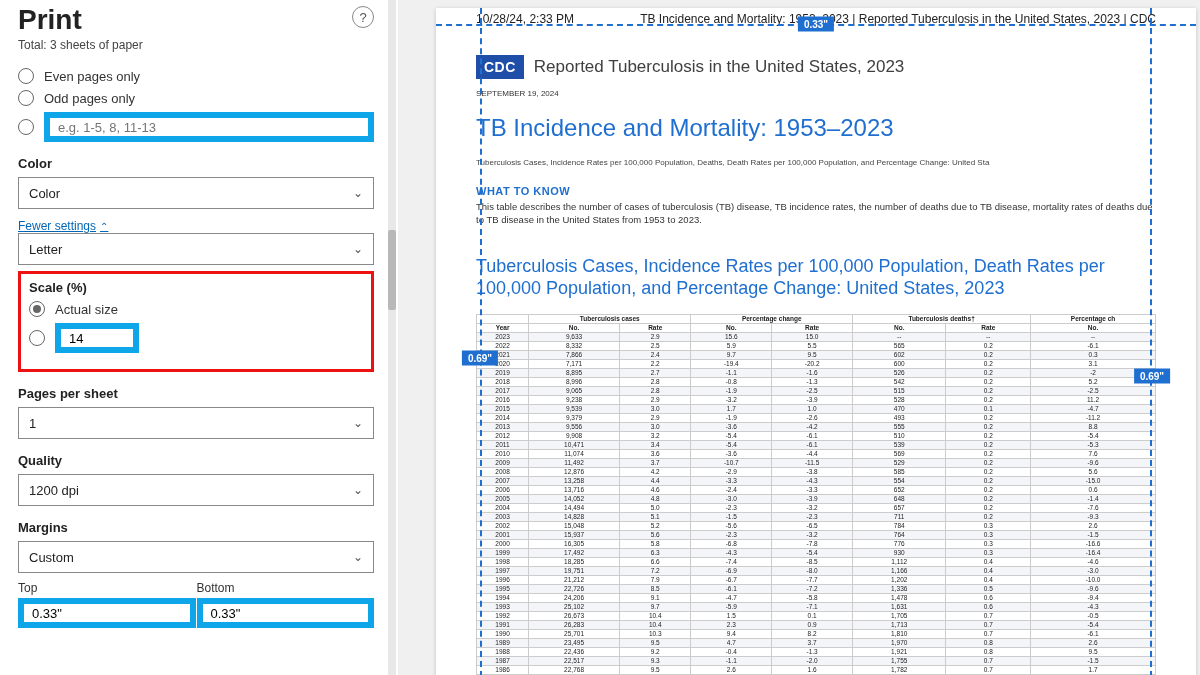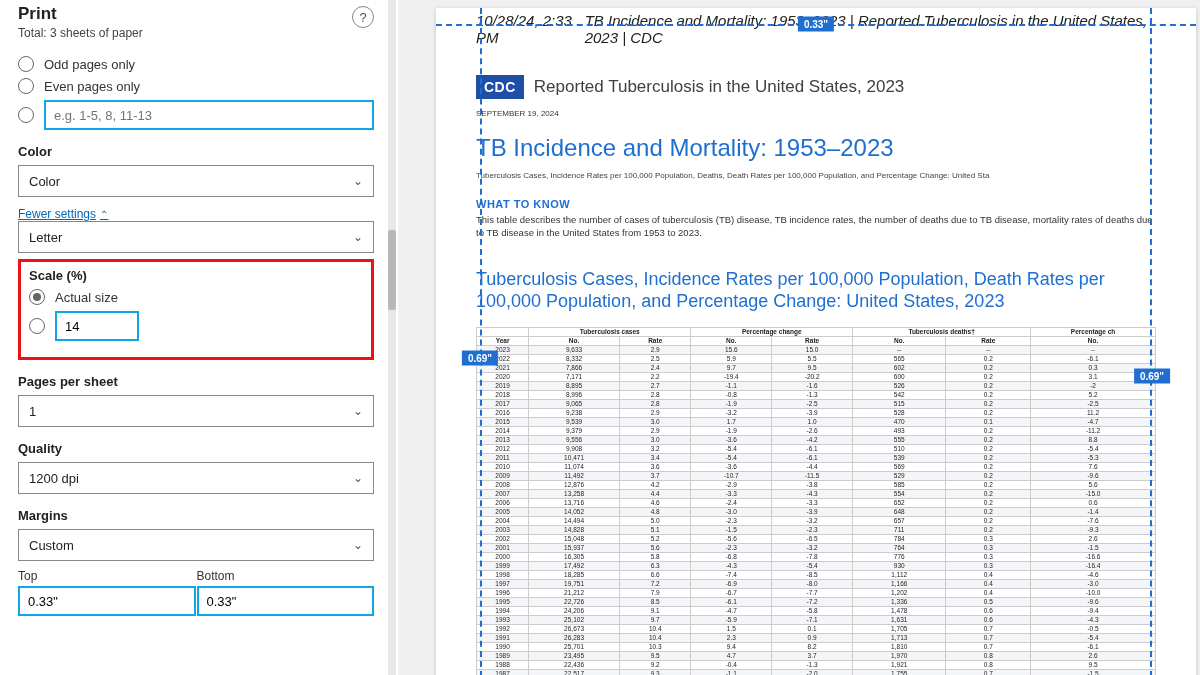--- a/index.html
+++ b/index.html
@@ -3,51 +3,51 @@
 <meta charset="utf-8">
 <style>
   * { box-sizing: border-box; margin: 0; padding: 0; }
   body { font-family: "Segoe UI", Arial, sans-serif; font-size: 13px; color: #222; background: #fff; overflow: hidden; width: 1200px; height: 675px; }
   .app { display: flex; width: 1200px; height: 675px; }
   .sidebar { width: 398px; height: 100%; display: flex; }
   .sidebar-inner { flex: 1; padding: 0 14px 0 18px; overflow: hidden; }
   .sidebar-scroll { width: 8px; background: #e8e8e8; position: relative; margin-right: 2px;}
   .sidebar-scroll .thumb { position: absolute; left: 0; width: 8px; background: #b8b8b8; border-radius: 2px; top: 230px; height: 80px; }
   .print-header { display: flex; align-items: flex-start; justify-content: space-between; padding-top: 4px; margin-bottom: 16px;}
-  .print-title { font-size: 17px; font-weight: 600; }
+  .print-title { font-size: 28px; font-weight: 600; }
   .print-sub { font-size: 12px; color: #444; margin-top: 2px;}
   .help-circle { width: 22px; height: 22px; border: 1px solid #888; border-radius: 50%; display: flex; align-items: center; justify-content: center; font-size: 13px; color: #555; margin-top: 2px;}
   .section-label { font-size: 13px; font-weight: 600; margin-top: 14px; margin-bottom: 6px; }
   .radio-row { display: flex; align-items: center; gap: 10px; margin: 6px 0; }
   .radio { width: 16px; height: 16px; border: 1.5px solid #666; border-radius: 50%; display: inline-flex; align-items:center; justify-content:center; flex-shrink:0;}
   .radio.filled::after { content:''; width:8px; height:8px; background:#666; border-radius:50%; }
   .radio-label { font-size: 13px; color: #333; }
-  .text-input { height: 30px; border: 2px solid #0ea5e9; padding: 0 8px; font-size: 13px; background:#fff; }
+  .text-input { height: 30px; border: 6px solid #0ea5e9; padding: 0 8px; font-size: 13px; background:#fff; }
   .text-input.small { width: 84px; }
   .text-input.range { flex: 1; }
   .select { height: 32px; border: 1px solid #888; display:flex; align-items:center; justify-content:space-between; padding: 0 10px; font-size: 13px; background:#fff; }
   .select .chev { font-size: 12px; color:#555; }
   .link { color: #0067b8; font-size: 12px; text-decoration: underline; display:inline-flex; align-items:center; gap:4px; margin-top:10px;}
   .link .chev { font-size:10px; }
   .highlight-box { border: 3px solid #e11; padding: 6px 8px 10px 8px; margin-top: 6px; }
   .margins-grid { display:grid; grid-template-columns: 1fr 1fr; gap: 8px 1px; }
   .margins-grid .mlabel { font-size:12px; color:#333; margin-bottom:3px;}
   .preview { flex:1; background:#f0f0f0; position:relative; height:100%; overflow:hidden; padding: 8px 18px 0 38px; }
   .page { background:#fff; width: 760px; height: 900px; box-shadow: 0 1px 4px rgba(0,0,0,0.2); position:relative; padding: 0; }
-  .page-head { display:flex; justify-content:space-between; font-size:15px; color:#222; padding: 4px 40px 2px 40px; font-style: italic;}
+  .page-head { display:flex; justify-content:space-between; font-size:12px; color:#222; padding: 4px 40px 2px 40px;}
   .guide-h { position:absolute; left:0; right:0; border-top:2px dashed #1f6fd0; }
   .guide-v { position:absolute; top:0; bottom:0; border-left:2px dashed #1f6fd0; }
   .margin-tag { position:absolute; background:#1f6fd0; color:#fff; font-size:10px; padding:2px 6px; font-weight:600;}
   .doc { padding: 6px 40px 0 40px; }
   .cdc-row { display:flex; align-items:center; gap:10px; margin-top:21px;}
   .cdc-logo { background:#1f4ea8; color:#fff; font-weight:700; font-size:14px; padding:4px 8px; letter-spacing:0.5px;}
   .cdc-title { color:#404040; font-size:17px; font-weight:500;}
   .doc-date { font-size:8px; color:#333; margin-top:10px;}
   .doc-h1 { color:#1f6fd0; font-size:24px; font-weight:500; margin-top:16px;}
-  .doc-sub { font-size:8px; color:#444; margin-top:9px;}
+  .doc-sub { font-size:8px; color:#444; margin-top:16px;}
   .wtk { color:#1f6fd0; font-size:11px; font-weight:700; letter-spacing:0.5px; margin-top:18px;}
   .wtk-body { font-size:9.5px; color:#333; margin-top:4px; line-height:1.35;}
   .doc-h2 { color:#1f6fd0; font-size:18px; font-weight:500; margin-top:28px; line-height:1.25;}
   .tbl-wrap { margin-top:14px; font-size:6.5px; }
   .tbl { width:100%; border-collapse:collapse; }
   .tbl th, .tbl td { border:1px solid #ccc; padding:0.5px 3px; text-align:center; white-space:nowrap; }
   .tbl th { font-weight:600; background:#fff; }
   .tbl .grp { font-weight:700; }
   .tbl tbody tr:nth-child(odd) { background:#f3f5f8; }
   label { display:block; }
@@ -62,25 +62,25 @@
       <div class="print-header">
         <div>
           <div class="print-title">Print</div>
           <div class="print-sub">Total: 3 sheets of paper</div>
         </div>
         <div class="help-circle">?</div>
       </div>
 
       <div class="radio-row">
         <span class="radio"></span>
-        <span class="radio-label">Odd pages only</span>
+        <span class="radio-label">Even pages only</span>
       </div>
       <div class="radio-row">
         <span class="radio"></span>
-        <span class="radio-label">Even pages only</span>
+        <span class="radio-label">Odd pages only</span>
       </div>
       <div class="radio-row">
         <span class="radio"></span>
         <input class="text-input range" placeholder="e.g. 1-5, 8, 11-13" style="">
       </div>
 
       <div class="section-label">Color</div>
       <div class="select">
         <span>Color</span>
         <span class="chev">⌄</span>

